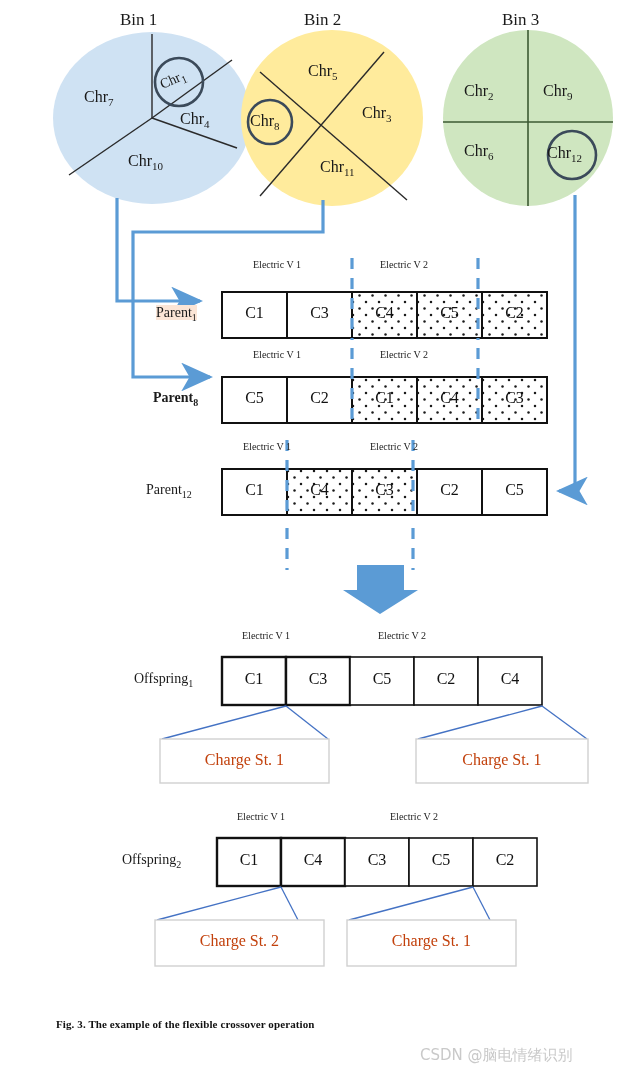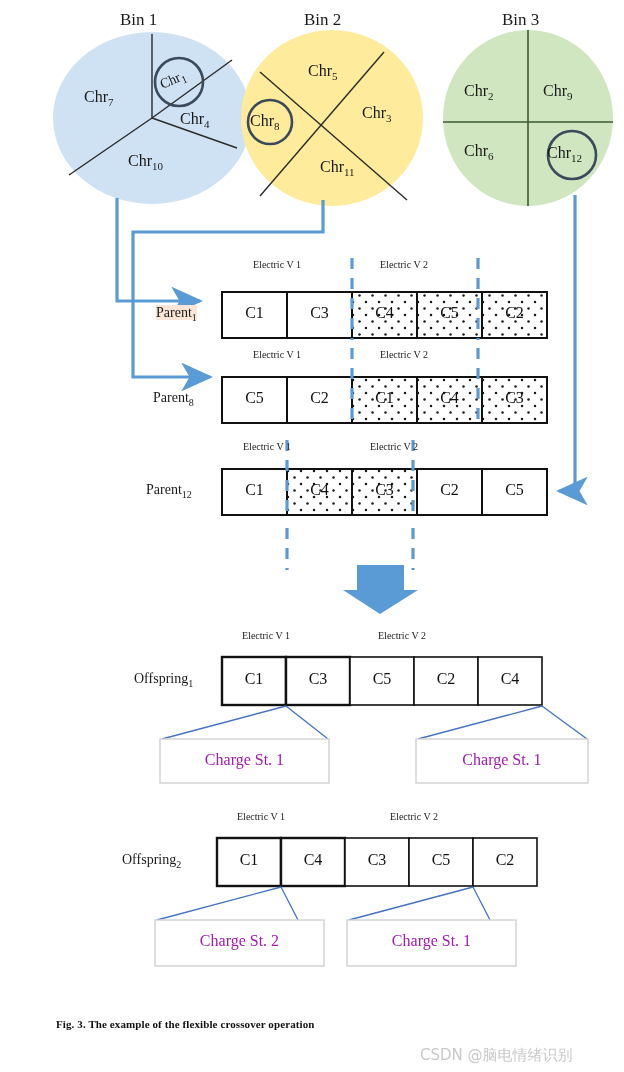--- a/index.html
+++ b/index.html
@@ -26,21 +26,21 @@
 
   
   .rowname{font-size:14px;color:#1a1a1a;text-align:right;}
   .rowname sub{font-size:10px;}
   .hl{background:#fbe5d6;}
 
   
   .cell-txt{position:absolute;font-size:16px;color:#111;text-align:center;}
 
   
-  .cs-txt{position:absolute;font-size:16px;color:#a21caf;text-align:center;}
+  .cs-txt{position:absolute;font-size:16px;color:#c2410c;text-align:center;}
 
   
   .caption{font-size:11px;color:#111;font-weight:bold;letter-spacing:.1px;}
   .watermark{font-size:15px;color:#c9c9c9;font-family:"DejaVu Sans",sans-serif;}
 </style>
 </head>
 <body>
 
 <div id="stage">
 
@@ -192,21 +192,21 @@
   <div class="lbl ev" style="left:368px;top:259px;">Electric V 2</div>
   <div class="lbl rowname" style="left:144px;top:305px;"><span class="hl"><span>Parent</span><sub>1</sub></span></div>
   <div class="cell-txt" style="left:210px;top:304px;width:65px;">C1</div>
   <div class="cell-txt" style="left:275px;top:304px;width:65px;">C3</div>
   <div class="cell-txt" style="left:340px;top:304px;width:65px;">C4</div>
   <div class="cell-txt" style="left:405px;top:304px;width:65px;">C5</div>
   <div class="cell-txt" style="left:470px;top:304px;width:65px;">C2</div>
 
   <div class="lbl ev" style="left:241px;top:349px;">Electric V 1</div>
   <div class="lbl ev" style="left:368px;top:349px;">Electric V 2</div>
-  <div class="lbl rowname" style="left:141px;top:390px;"><span>Parent</span><sub>8</sub></div>
+  <div class="lbl rowname" style="left:141px;top:390px;font-weight:bold;"><span>Parent</span><sub>8</sub></div>
   <div class="cell-txt" style="left:210px;top:389px;width:65px;">C5</div>
   <div class="cell-txt" style="left:275px;top:389px;width:65px;">C2</div>
   <div class="cell-txt" style="left:340px;top:389px;width:65px;">C1</div>
   <div class="cell-txt" style="left:405px;top:389px;width:65px;">C4</div>
   <div class="cell-txt" style="left:470px;top:389px;width:65px;">C3</div>
 
   <div class="lbl ev" style="left:231px;top:441px;">Electric V 1</div>
   <div class="lbl ev" style="left:358px;top:441px;">Electric V 2</div>
   <div class="lbl rowname" style="left:134px;top:482px;"><span>Parent</span><sub>12</sub></div>
   <div class="cell-txt" style="left:210px;top:481px;width:65px;">C1</div>

